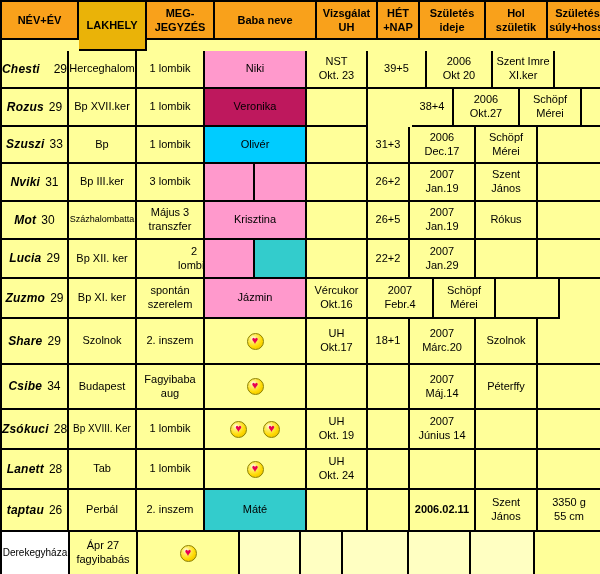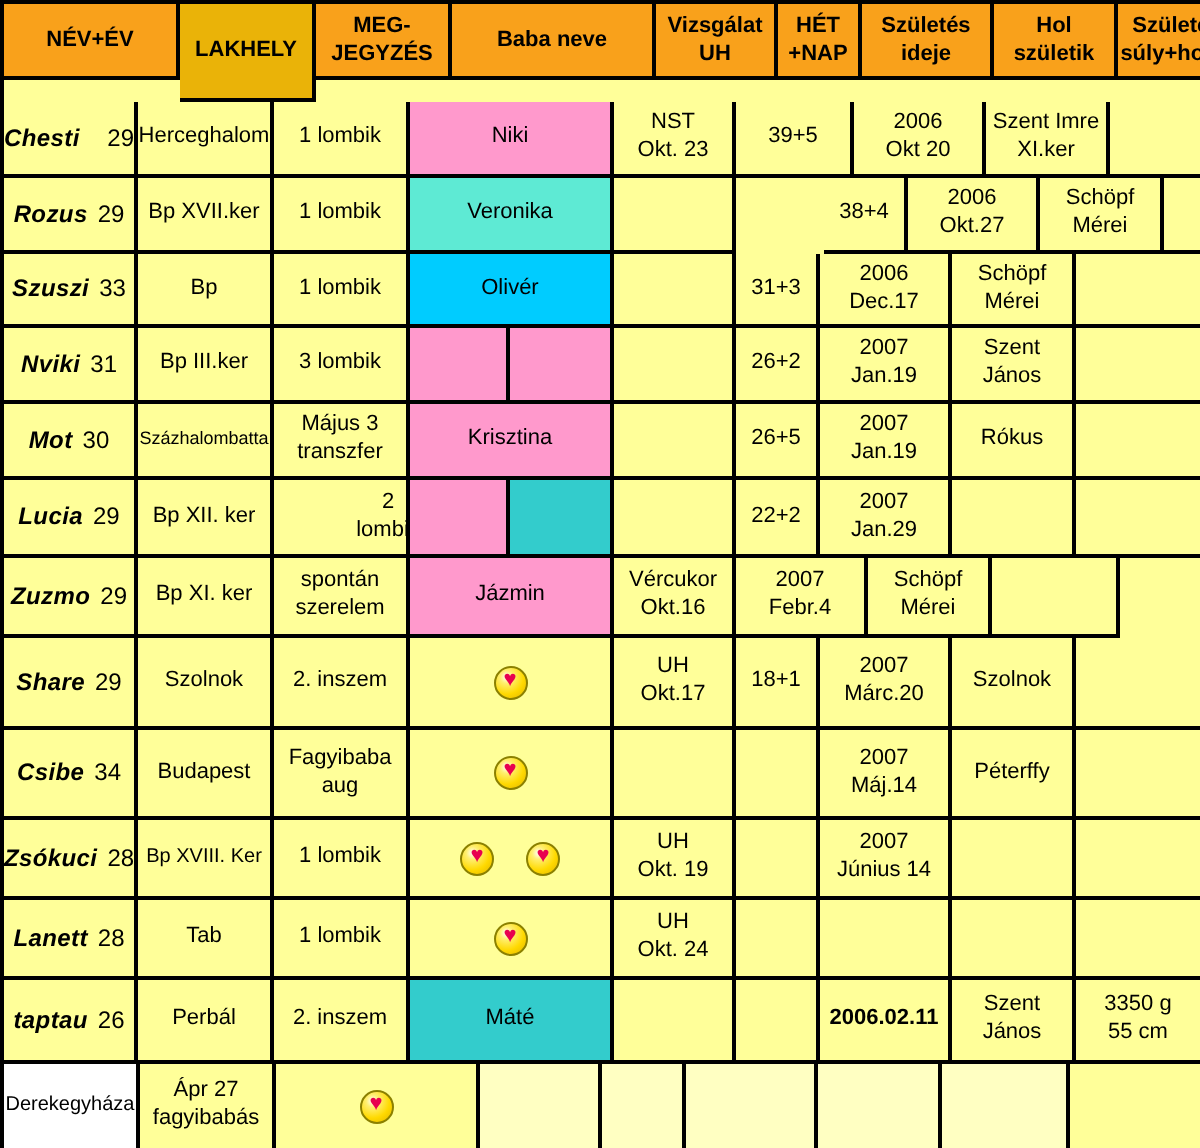--- a/index.html
+++ b/index.html
@@ -35,21 +35,21 @@
     border:1px solid #8B8000;display:inline-flex;align-items:center;justify-content:center;
     background:radial-gradient(circle at 35% 30%, #ffffff 0%, #ffef70 22%, #ffd900 60%, #e0b400 100%);
   }
   .heart-glyph{font-size:11px;line-height:1;font-weight:bold;transform:translateY(-1px);}
 </style>
 </head>
 <body>
 
 <div id="sheet">
     <div class="row header-row">
-      <div class="cell" style="width: 88px; height: 38px; background: rgb(249, 161, 27);"><div class="txt">NÉV+ÉV</div></div>
+      <div class="cell" style="width: 77px; height: 38px; background: rgb(249, 161, 27);"><div class="txt">NÉV+ÉV</div></div>
       <div class="cell" style="width: 68px; height: 49px; background: #eab308;"><div class="txt">LAKHELY</div></div>
       <div class="cell" style="width: 68px; height: 38px; background: rgb(249, 161, 27);"><div class="txt">MEG-
 JEGYZÉS</div></div>
       <div class="cell" style="width: 102px; height: 38px; background: rgb(249, 161, 27);"><div class="txt">Baba neve</div></div>
       <div class="cell" style="width: 61px; height: 38px; background: rgb(249, 161, 27);"><div class="txt">Vizsgálat
 UH</div></div>
       <div class="cell" style="width: 42px; height: 38px; background: rgb(249, 161, 27);"><div class="txt">HÉT
 +NAP</div></div>
       <div class="cell" style="width: 66px; height: 38px; background: rgb(249, 161, 27);"><div class="txt">Születés
 ideje</div></div>
@@ -69,21 +69,21 @@
       <div class="cell" style="width: 66px; height: 38px;"><div class="txt">2006
 Okt 20</div></div>
       <div class="cell" style="width: 62px; height: 38px;"><div class="txt">Szent Imre
 XI.ker</div></div>
       <div class="cell" style="width: 64px; height: 38px;"><div class="txt"></div></div>
     </div>
     <div class="row">
       <div class="cell" style="width: 67px; height: 38px;"><div class="name">Rozus</div><div class="age">29</div></div>
       <div class="cell" style="width: 68px; height: 38px;"><div class="txt">Bp XVII.ker</div></div>
       <div class="cell" style="width: 68px; height: 38px;"><div class="txt">1 lombik</div></div>
-      <div class="cell" style="width: 102px; height: 38px; background: #5eead4;"><div class="txt">Veronika</div></div>
+      <div class="cell" style="width: 102px; height: 38px; background: #be185d;"><div class="txt">Veronika</div></div>
       <div class="cell" style="width: 61px; height: 38px;"><div class="txt"></div></div>
       <div class="cell" style="width: 42px; height: 38px; margin-left: 44px;"><div class="txt">38+4</div></div>
       <div class="cell" style="width: 66px; height: 38px;"><div class="txt">2006
 Okt.27</div></div>
       <div class="cell" style="width: 62px; height: 38px;"><div class="txt">Schöpf
 Mérei</div></div>
       <div class="cell" style="width: 64px; height: 38px;"><div class="txt"></div></div>
     </div>
     <div class="row">
       <div class="cell" style="width: 67px; height: 37px;"><div class="name">Szuszi</div><div class="age">33</div></div>

